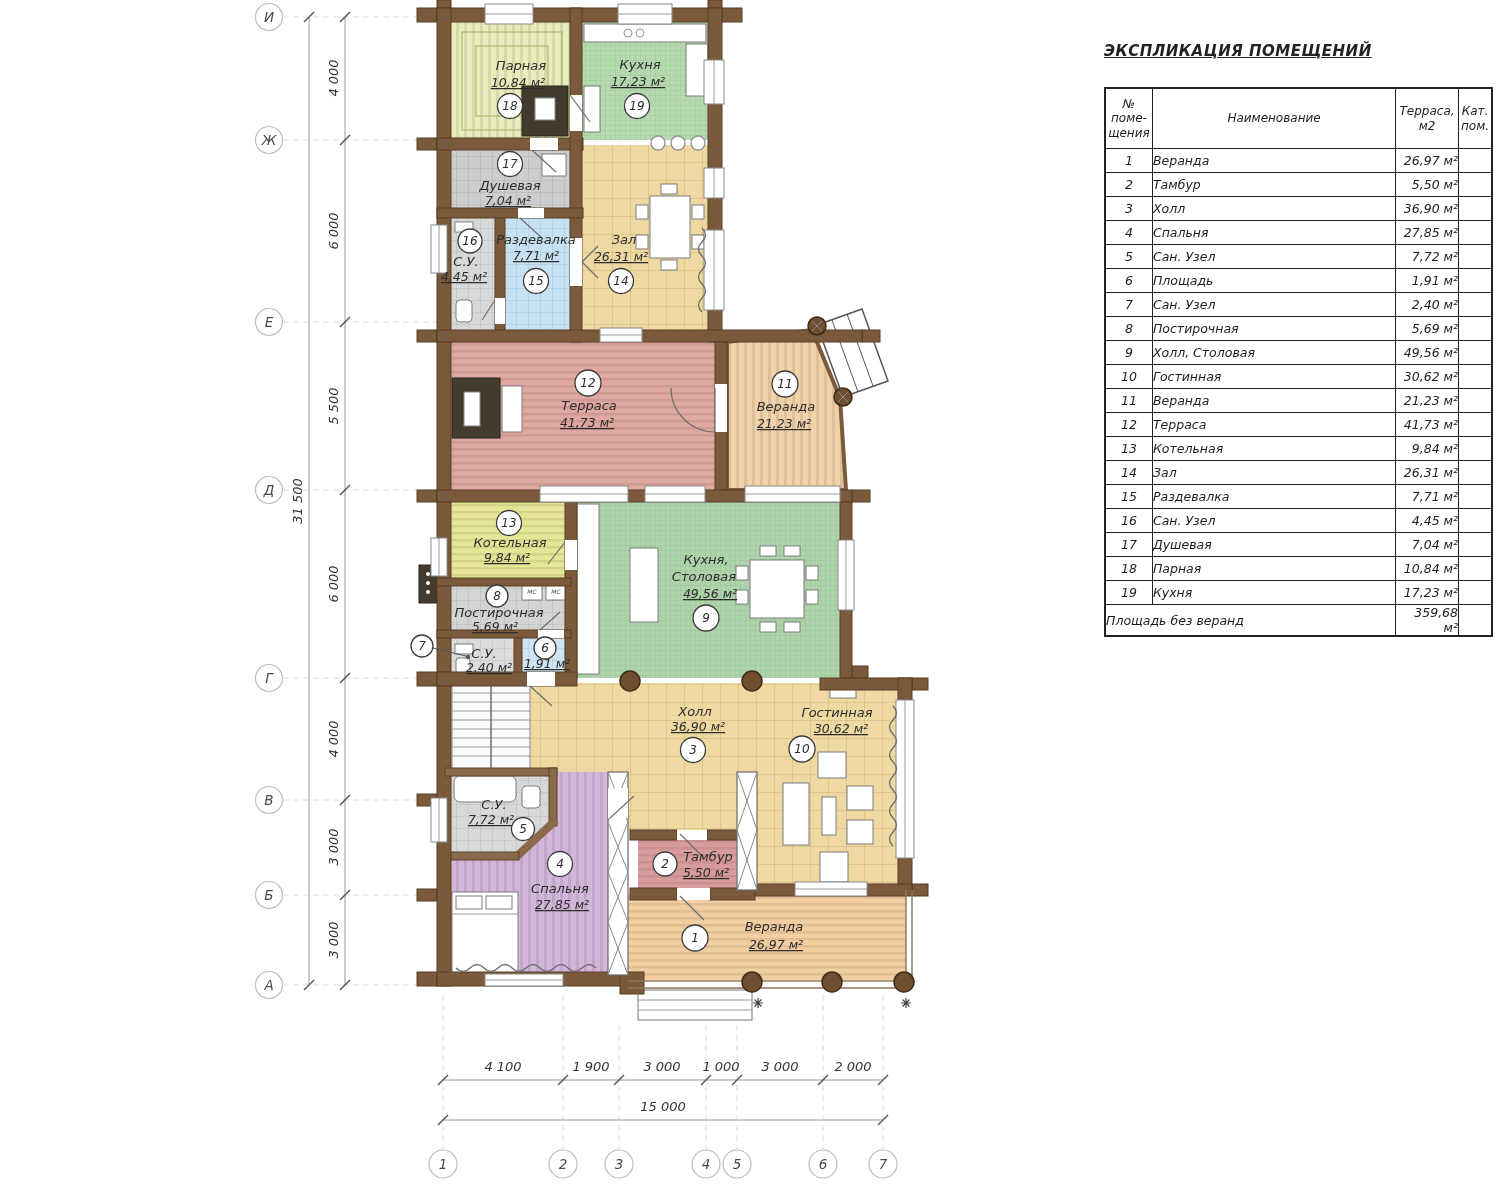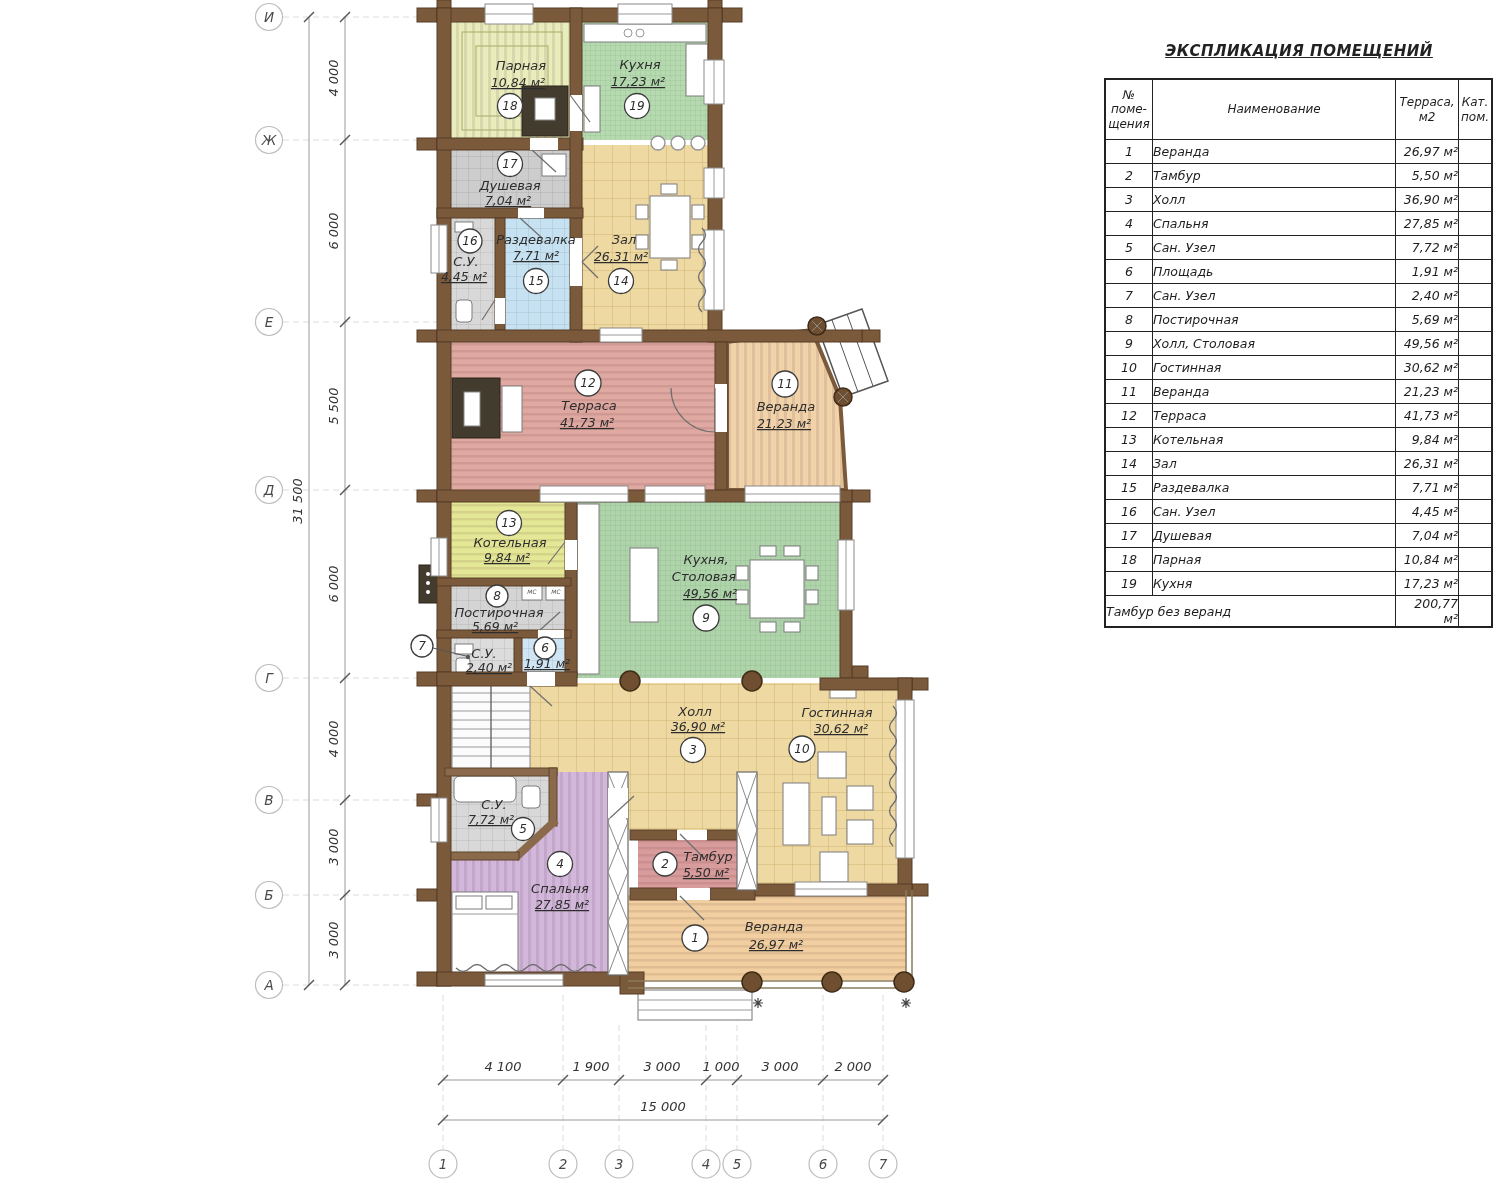--- a/index.html
+++ b/index.html
@@ -25,22 +25,22 @@
   .dark{fill:#433c2e;stroke:#2b251a;stroke-width:1;}
   .leaf{stroke:#6e6e6e;stroke-width:1.2;fill:none;}
   .curt{stroke:#6e6e6e;stroke-width:1.3;fill:none;}
   .colw{fill:#ffffff;stroke:#949494;stroke-width:1.4;}
   .colb{fill:#6f4f30;stroke:#3f2b17;stroke-width:1.5;}
   .xw{fill:#ffffff;stroke:#6a6a6a;stroke-width:1.2;}
   .xl{stroke:#8a8a8a;stroke-width:1;}
   .mc{font:italic 6px "DejaVu Sans",sans-serif;fill:#555;text-anchor:middle;}
   
   #right-panel{position:absolute;left:1104px;top:42px;width:390px;}
-  #tbl-title{font:italic bold 15px "DejaVu Sans",sans-serif;color:#222;text-align:center;
-             text-decoration:underline;letter-spacing:.5px;margin-bottom:18px;}
+  #tbl-title{font:italic bold 15px "DejaVu Sans",sans-serif;color:#222;
+             text-decoration:underline;letter-spacing:.5px;margin-bottom:27px;}
   table.expl{border-collapse:collapse;width:389px;border:2px solid #222;background:#fff;}
   table.expl th,table.expl td{border:1.4px solid #222;font:italic 12.5px "DejaVu Sans",sans-serif;
              color:#1e1e1e;white-space:pre-line;}
   table.expl th{font-size:12px;height:57px;text-align:center;vertical-align:middle;line-height:1.2;font-weight:normal;}
   table.expl td{height:23px;padding:0;}
   td.c-num{width:46px;text-align:center;}
   td.c-name{width:245px;text-align:left;padding-left:9px;}
   td.c-area{width:62px;text-align:right;padding-right:6px;}
   td.c-cat{width:32px;}
   td.f-label{text-align:left;padding-left:52px;}
@@ -799,21 +799,21 @@
             <td class="c-area">10,84 м²</td>
             <td class="c-cat"></td>
           </tr>
     <tr>
             <td class="c-num">19</td>
             <td class="c-name">Кухня</td>
             <td class="c-area">17,23 м²</td>
             <td class="c-cat"></td>
           </tr>
     <tr>
-      <td class="f-label" colspan="2">Тамбур без веранд</td>
-      <td class="c-area">200,77 м²</td>
+      <td class="f-label" colspan="2">Площадь без веранд</td>
+      <td class="c-area">359,68 м²</td>
       <td class="c-cat"></td>
     </tr>
   </tbody>
       </table>
 </div>
 
 </div>
 
 </body></html>

